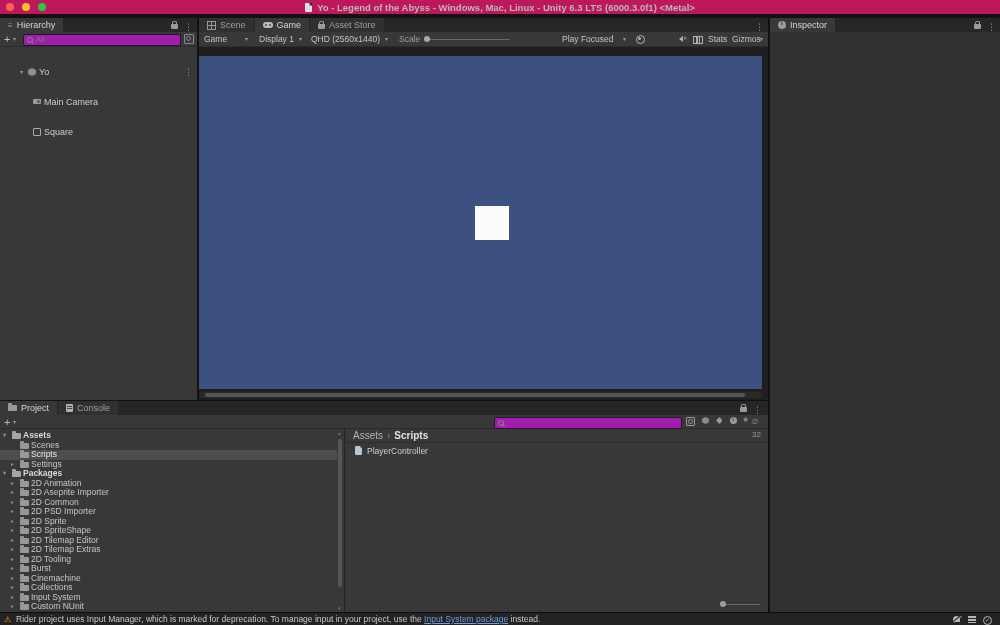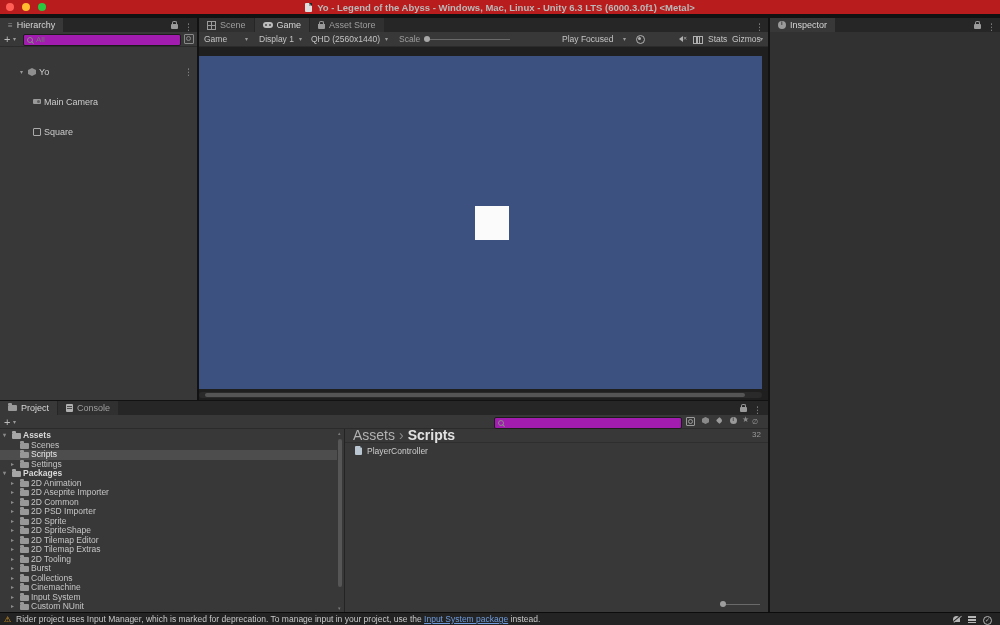--- a/index.html
+++ b/index.html
@@ -1,20 +1,20 @@
 <!DOCTYPE html>
 <html><head>
 <meta charset="utf-8">
 <style>
   html,body{margin:0;padding:0;background:#000;}
   #app{position:relative;width:1000px;height:625px;background:#121212;
        font-family:"Liberation Sans",sans-serif;color:#c4c4c4;overflow:hidden;
        -webkit-user-select:none;user-select:none;}
   
-  #titlebar{position:absolute;left:0;top:0;width:1000px;height:14px;background:#b91c1c;}
+  #titlebar{position:absolute;left:0;top:0;width:1000px;height:14px;background:#be185d;}
   .traffic{position:absolute;top:3px;width:8px;height:8px;border-radius:50%;}
   #tl-close{left:6px;background:#ff5f57;}
   #tl-min{left:22px;background:#febc2e;}
   #tl-max{left:38px;background:#28c840;}
   #title-center{position:absolute;left:0;right:0;top:0;height:14px;display:flex;
       align-items:center;justify-content:center;font-size:9.5px;font-weight:bold;color:#b9b9b9;}
   .doc-icon{display:inline-block;width:7px;height:9px;background:#dedede;border-radius:1px;
       margin-right:5px;position:relative;}
   .doc-icon::before{content:"";position:absolute;right:0;top:0;border-style:solid;
       border-width:0 3px 3px 0;border-color:#252525 #252525 #9a9a9a #9a9a9a;}
@@ -125,21 +125,21 @@
   .p-row .row-icon::before{content:"";position:absolute;top:-2px;left:0;width:4px;height:2px;
       background:inherit;border-radius:1px 1px 0 0;}
   .p-row.icon-folder-open .row-icon{background:#a6a6a6;}
   .p-row.indent-0 .p-caret{left:3px;} .p-row.indent-0 .row-icon{left:12px;} .p-row.indent-0 .p-label{padding-left:23px;display:block;}
   .p-row.indent-1 .p-caret{left:11px;} .p-row.indent-1 .row-icon{left:20px;} .p-row.indent-1 .p-label{padding-left:31px;display:block;}
   #proj-vscroll{position:absolute;left:337px;top:2px;width:7px;bottom:2px;}
   #proj-vscroll .sb-arr{position:absolute;left:1px;font-size:5px;color:#7a7a7a;}
   #proj-vscroll .sb-thumb{position:absolute;left:1px;top:8px;width:4px;height:148px;background:#565656;border-radius:2px;}
   #proj-divider{position:absolute;left:344px;top:0;width:1px;bottom:0;background:#242424;}
   #proj-content{position:absolute;left:345px;top:0;right:0;bottom:0;}
-  #breadcrumb{position:absolute;left:0;right:0;top:0;height:13px;line-height:13px;font-size:14px;
+  #breadcrumb{position:absolute;left:0;right:0;top:0;height:13px;line-height:13px;font-size:10px;
       border-bottom:1px solid #2e2e2e;padding-left:8px;color:#b2b2b2;}
   #breadcrumb .crumb-cur{color:#e2e2e2;font-weight:bold;}
   #breadcrumb .crumb-sep{margin:0 4px;color:#8a8a8a;}
   .asset-item{position:absolute;left:10px;top:17px;height:10px;line-height:10px;font-size:8.5px;color:#cecece;}
   .script-icon{position:absolute;left:0;top:0;width:7px;height:9px;background:#b9c6d1;border-radius:1px;}
   .script-icon::before{content:"";position:absolute;right:0;top:0;border-style:solid;border-width:0 2px 2px 0;
       border-color:#383838 #383838 #8fa0ae #8fa0ae;}
   .asset-item .a-label{padding-left:12px;}
   #proj-zoom{position:absolute;right:8px;bottom:5px;width:40px;height:6px;}
   #proj-zoom .z-track{position:absolute;left:0;top:3px;width:40px;height:1px;background:#6a6a6a;}
@@ -406,27 +406,27 @@
 
           <div class="p-row icon-folder indent-1">
             <span class="p-caret">▸</span>
             <span class="row-icon"></span>
             <span class="p-label">Burst</span>
           </div>
 
           <div class="p-row icon-folder indent-1">
             <span class="p-caret">▸</span>
             <span class="row-icon"></span>
+            <span class="p-label">Cinemachine</span>
+          </div>
+
+          <div class="p-row icon-folder indent-1">
+            <span class="p-caret">▸</span>
+            <span class="row-icon"></span>
             <span class="p-label">Collections</span>
-          </div>
-
-          <div class="p-row icon-folder indent-1">
-            <span class="p-caret">▸</span>
-            <span class="row-icon"></span>
-            <span class="p-label">Cinemachine</span>
           </div>
 
           <div class="p-row icon-folder indent-1">
             <span class="p-caret">▸</span>
             <span class="row-icon"></span>
             <span class="p-label">Input System</span>
           </div>
 
           <div class="p-row icon-folder indent-1">
             <span class="p-caret">▸</span>

